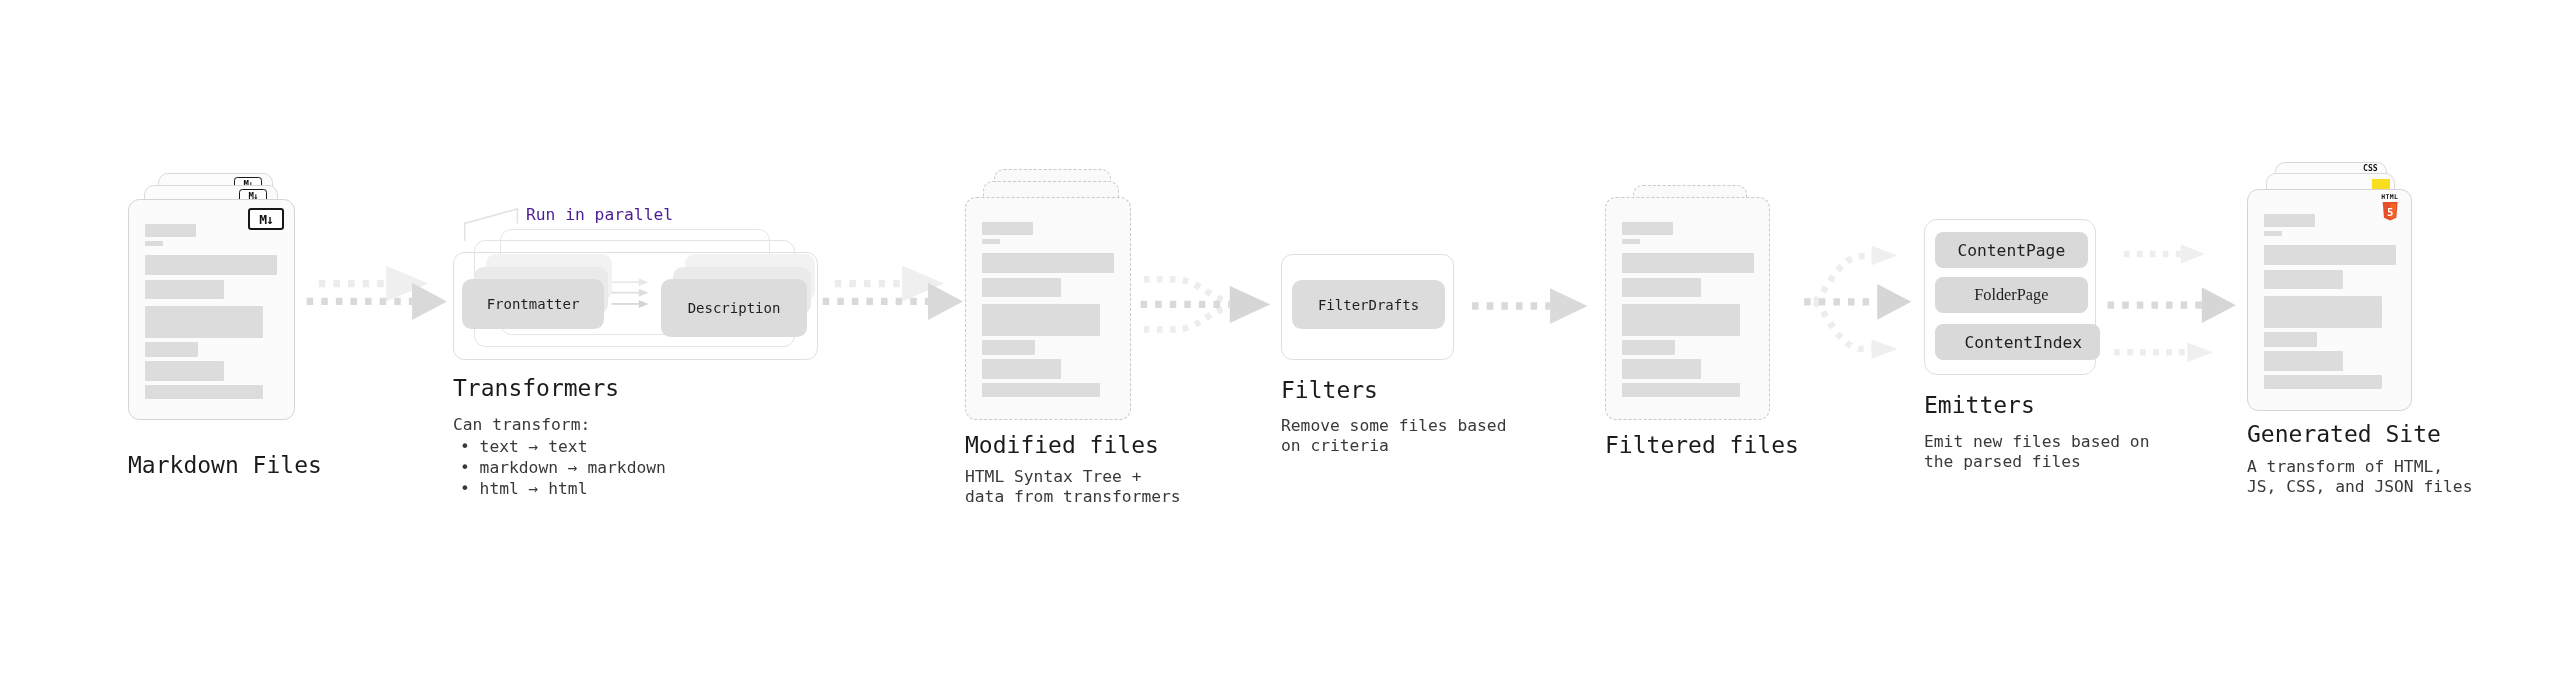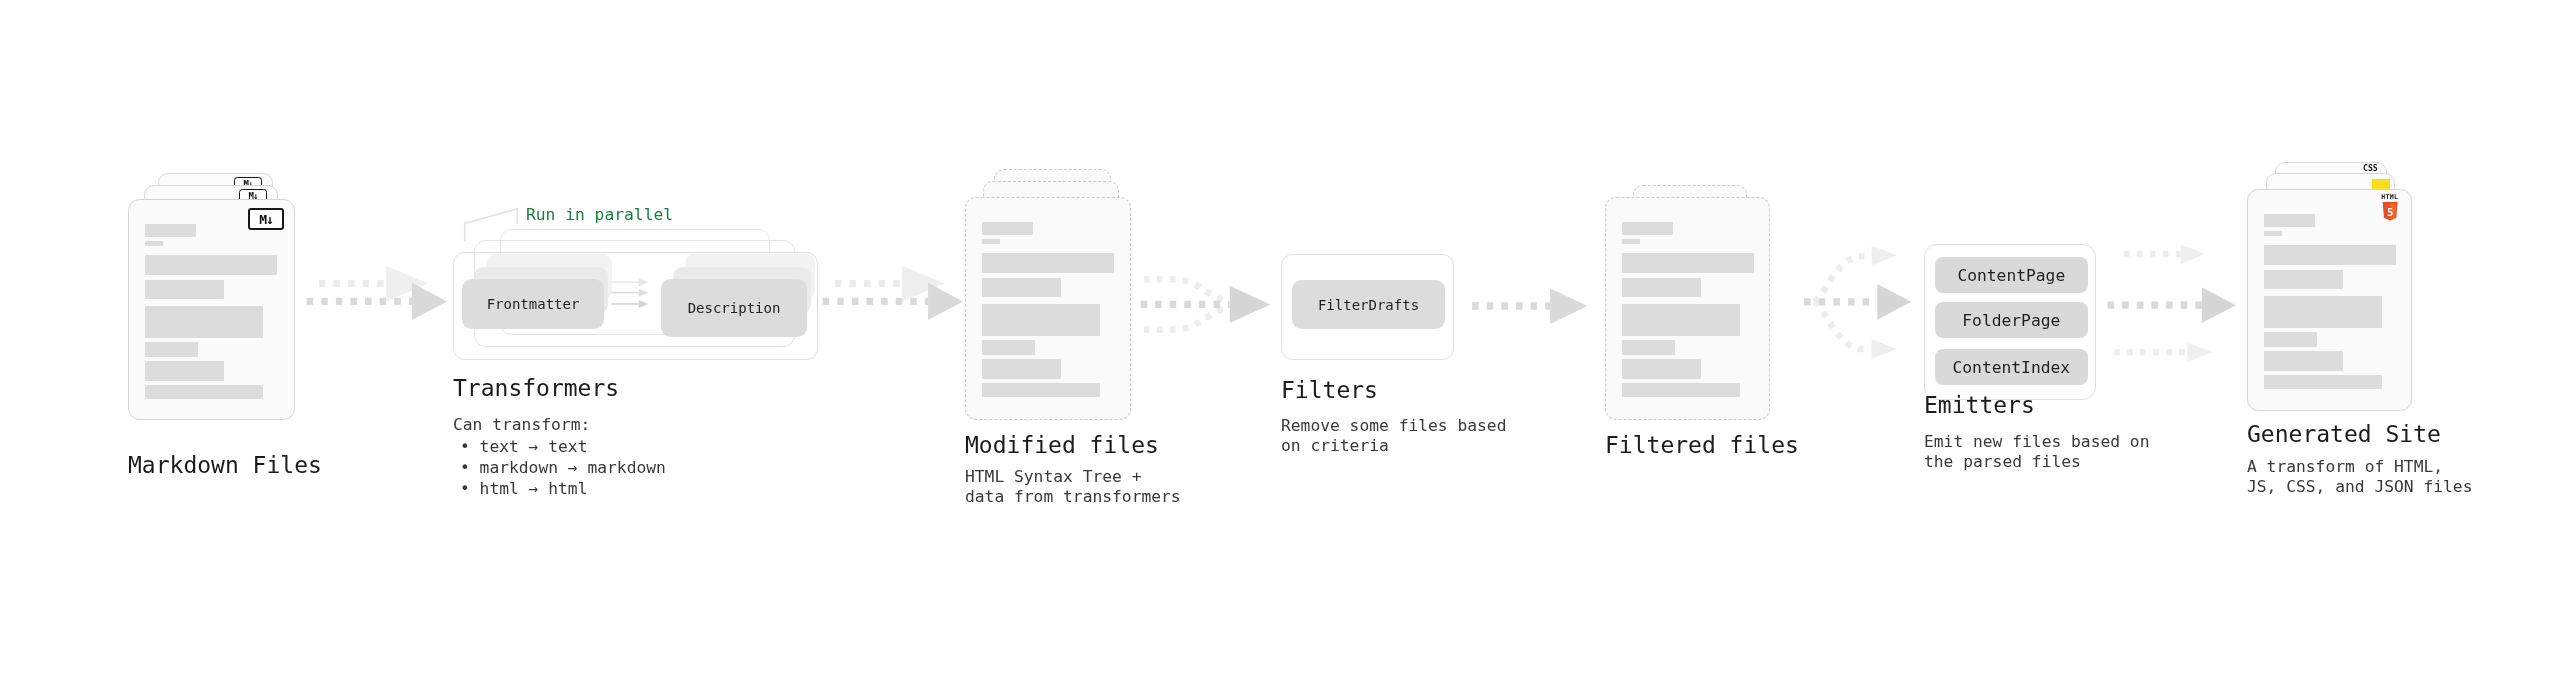--- a/index.html
+++ b/index.html
@@ -42,21 +42,21 @@
         font-size:14px;color:#1f1f1f;}
   .chip.ghost1{background:#eaeaea;}
   .chip.ghost2{background:#f2f2f2;}
   .echip{position:absolute;left:9.8px;width:153px;height:36px;background:#d9d9d9;border-radius:8.1px;
          display:flex;align-items:center;justify-content:center;font-size:16.3px;color:#1f1f1f;}
 
   
   .h1{position:absolute;font-size:23px;font-weight:500;color:#1b1b1b;white-space:nowrap;}
   .body-text{position:absolute;font-size:16.3px;line-height:20.3px;color:#393939;white-space:nowrap;}
   .bullets{position:absolute;font-size:16.3px;line-height:21px;color:#393939;white-space:nowrap;}
-  .note{position:absolute;font-size:16.3px;color:#15803d;white-space:nowrap;}
+  .note{position:absolute;font-size:16.3px;color:#4c1d95;white-space:nowrap;}
 
   svg{position:absolute;overflow:visible;}
 </style>
 </head>
 <body>
 
 <div class="canvas">
 
   <div>
     <div class="card back" style="left:158px;top:173px;width:115px;height:89px;">
@@ -208,24 +208,24 @@
   <svg style="left:1800px;top:236px;" width="122" height="134" viewBox="0 0 150 165">
     <path d="M 18 81 C 35 65 45 30 72 25 H 85" fill="none" stroke="#ededed" stroke-width="8" stroke-dasharray="7 9"></path>
     <polygon points="88,12 120,24 88,36" fill="#efefef"></polygon>
     <path d="M 18 81 C 35 97 45 132 72 139 H 88" fill="none" stroke="#ededed" stroke-width="8" stroke-dasharray="7 9"></path>
     <polygon points="88,127 120,139 88,151" fill="#efefef"></polygon>
     <line x1="5" y1="81" x2="95" y2="81" stroke="#d9d9d9" stroke-width="9" stroke-dasharray="8 10"></line>
     <polygon points="95,59 137,81 95,103" fill="#d6d6d6"></polygon>
   </svg>
 
   <div>
-    <div class="obox fill" style="left:1924px;top:244px;width:172px;height:156px;border-radius:13px;">
+    <div class="obox fill" style="left:1924px;top:219px;width:172px;height:156px;border-radius:13px;">
       <div class="echip" style="top:12.2px;">ContentPage</div>
-      <div class="echip" style="top:57px;">FolderPage</div>
-      <div class="echip" style="top:104px;">ContentIndex</div>
+      <div class="echip" style="top:57px;font-family:Liberation Serif, serif;">FolderPage</div>
+      <div class="echip" style="top:104px;padding-left:12px;">ContentIndex</div>
     </div>
     <div class="h1" style="left:1924px;top:392px;">Emitters</div>
     <div class="body-text" style="left:1924px;top:432px;">
       <div>Emit new files based on</div>
       <div>the parsed files</div>
     </div>
   </div>
 
   <svg style="left:2106px;top:241px;" width="138" height="126" viewBox="0 0 170 155">
     <g>

